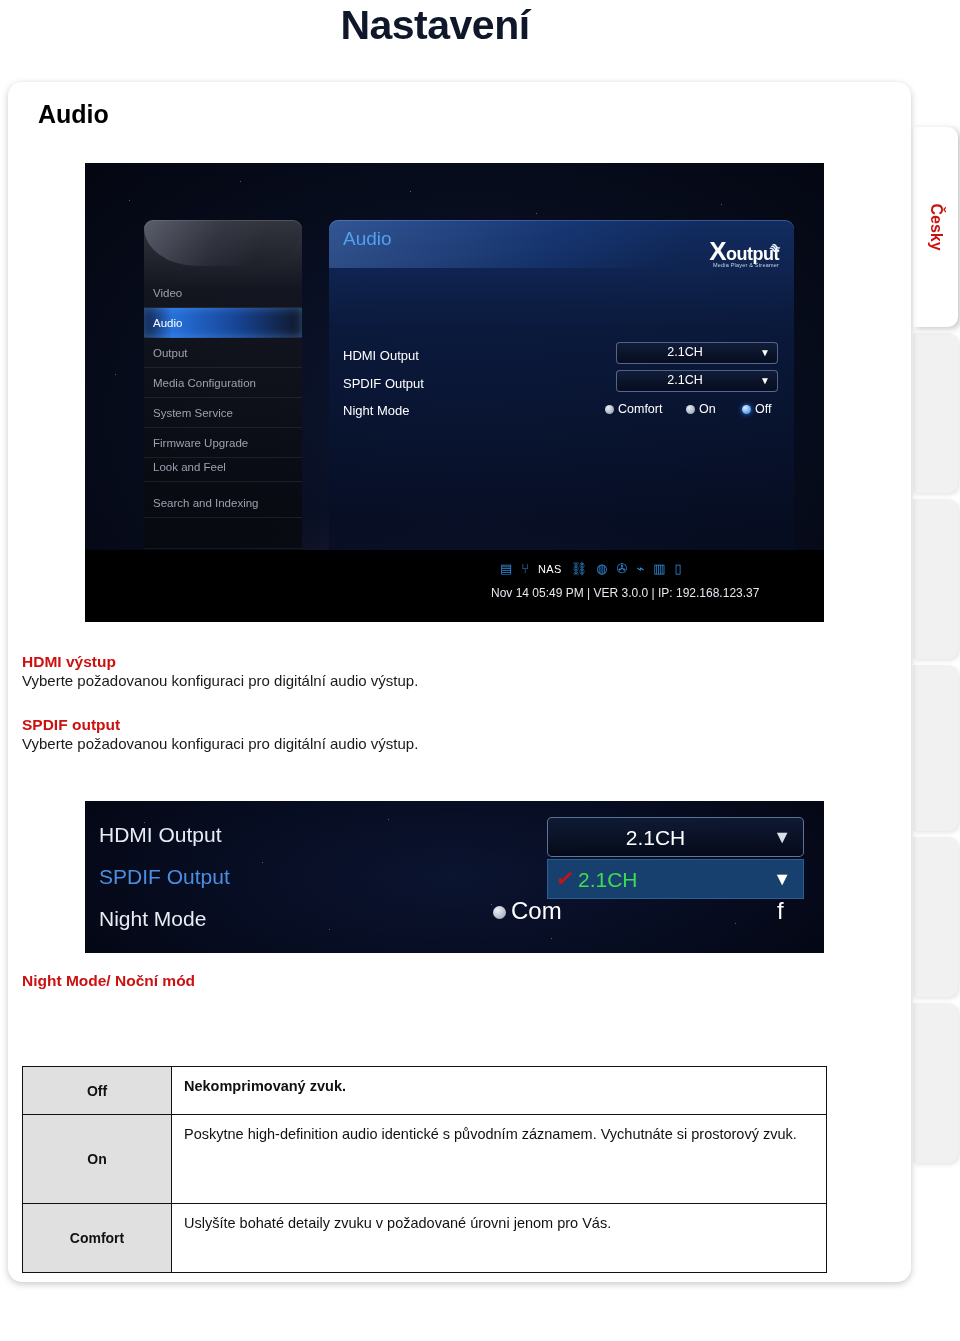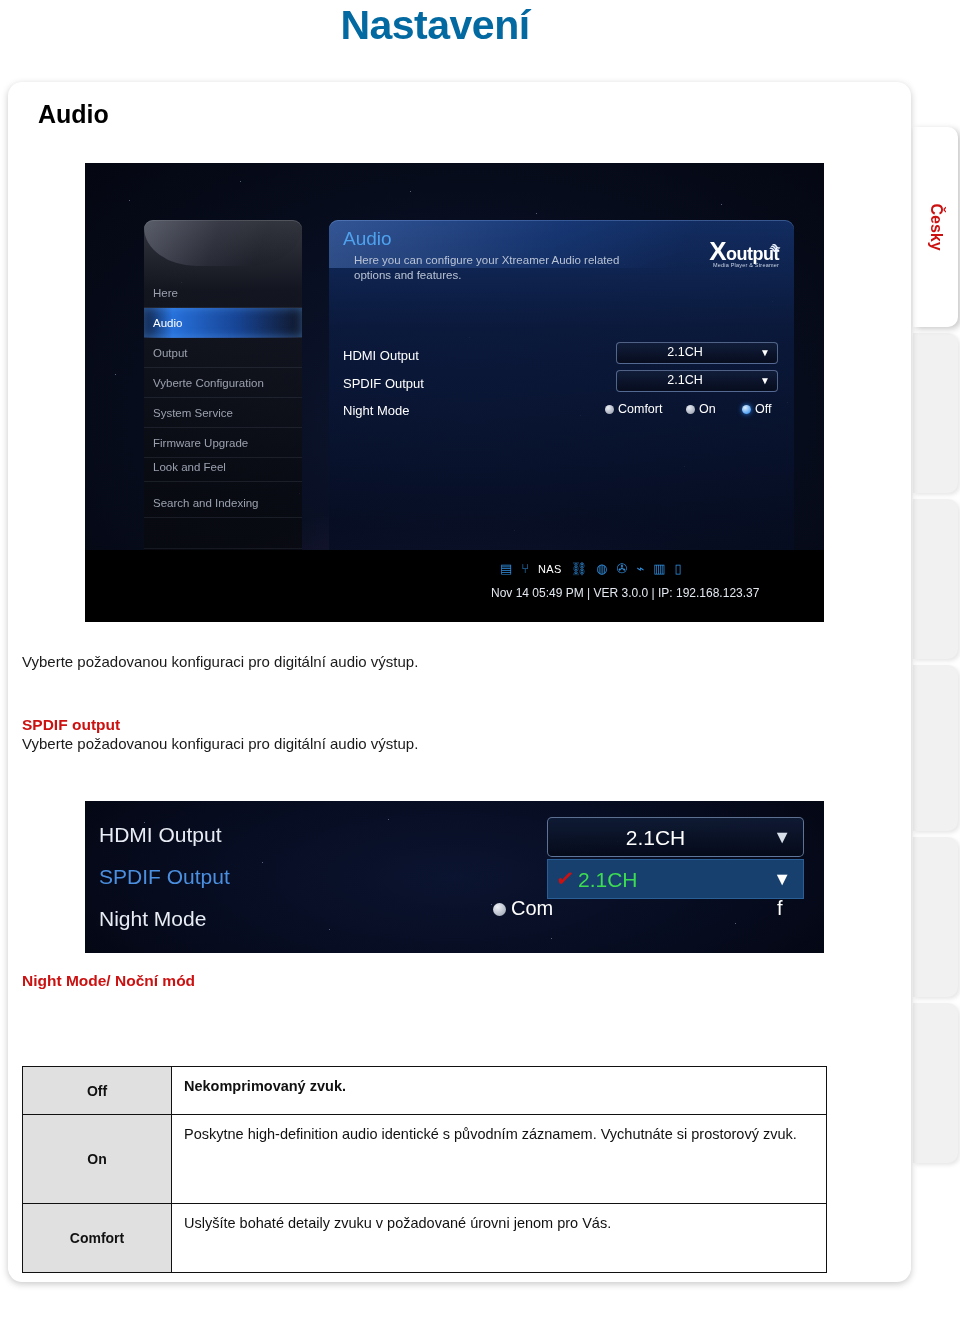--- a/index.html
+++ b/index.html
@@ -17,21 +17,21 @@
 
   
   .page-title {
     position: absolute;
     left: 0; top: 2px;
     width: 870px;
     text-align: center;
     font-size: 41px;
     font-weight: bold;
     letter-spacing: -0.5px;
-    color: #0369a1;
+    color: #0f172a;
   }
 
   
   .tab-rail {
     position: absolute;
     left: 905px; top: 75px;
     width: 55px; height: 1200px;
   }
   .tab {
     position: absolute;
@@ -271,21 +271,21 @@
     transform: rotate(8deg);
   }
   .s2-open .c { position:absolute; right:12px; top:9px; font-size:18px; color:#ffffff; }
   .s2-list {
     position:absolute; left:462px; top:98px;
     width:222px; height:48px;
     background:#17406f;
     box-sizing:border-box;
   }
   .s2-list .opt { position:absolute; left:30px; top:4px; font-size:21px; color:#ffffff; }
-  .s2-radio { position:absolute; top:96px; font-size:20px; color:#ffffff; white-space:nowrap; }
+  .s2-radio { position:absolute; top:96px; font-size:24px; color:#ffffff; white-space:nowrap; }
   .s2-radio .dot {
     display:inline-block; width:13px; height:13px; border-radius:50%;
     background: radial-gradient(circle at 35% 30%, #eef1f6, #96a0b0);
     margin-right:5px; vertical-align:middle;
   }
 
   
   .nm-heading {
     position:absolute; left:14px; top:890px;
     font-size: 15.5px; font-weight:bold; color:#cc1111;
@@ -362,40 +362,39 @@
           <i style="left:81%;top:66%"></i>
         <i style="left:95%;top:52%"></i>
           <i style="left:58%;top:80%"></i>
           <i style="left:38%;top:88%"></i>
       </div>
 
       <div class="shot-inner">
 
         <div class="nav-panel">
           <div class="nav-gloss"></div>
-          <div class="nav-item" style="top:58px;">Here</div>
+          <div class="nav-item" style="top:58px;">Video</div>
           <div class="nav-item selected" style="top:88px;">Audio</div>
           <div class="nav-item" style="top:118px;">Output</div>
-          <div class="nav-item" style="top:148px;">Vyberte Configuration</div>
+          <div class="nav-item" style="top:148px;">Media Configuration</div>
           <div class="nav-item" style="top:178px;">System Service</div>
           <div class="nav-item" style="top:208px;">Firmware Upgrade</div>
           <div class="nav-item" style="top:232px;">Look and Feel</div>
           <div class="nav-item" style="top:268px;">Search and Indexing</div>
           <div class="nav-blank" style="top:298px;"></div>
           <div class="nav-blank" style="top:328px;"></div>
           <div class="nav-blank" style="top:358px;"></div>
           <div class="nav-blank" style="top:388px;"></div>
 
         </div>
 
         <div class="content-panel">
           <div class="panel-gloss"></div>
 
           <div class="panel-title">Audio</div>
-          <div class="panel-desc">Here you can configure your Xtreamer Audio related options and features.</div>
 
           <div class="logo">
             <div class="logo-main">
               <span class="bigx">X</span><span>output</span>
               <span class="logo-wifi">≋</span>
             </div>
             <div class="logo-sub">Media Player &amp; Streamer</div>
           </div>
 
           <div class="row-label" style="top:128px;">HDMI Output</div>
@@ -439,20 +438,21 @@
             <span>▥</span>
             <span>▯</span>
           </div>
           <div class="status-text">Nov 14 05:49 PM | VER 3.0.0 | IP: 192.168.123.37</div>
         </div>
 
       </div>
     </div>
 
     <div class="para-block" style="top:571px;">
+      <p class="para-head">HDMI výstup</p>
       <p class="para-body">Vyberte požadovanou konfiguraci pro digitální audio výstup.</p>
     </div>
     <div class="para-block" style="top:634px;">
       <p class="para-head">SPDIF output</p>
       <p class="para-body">Vyberte požadovanou konfiguraci pro digitální audio výstup.</p>
     </div>
 
     <div class="shot2">
       <div class="stars">
         <i style="left:8%;top:14%"></i>

